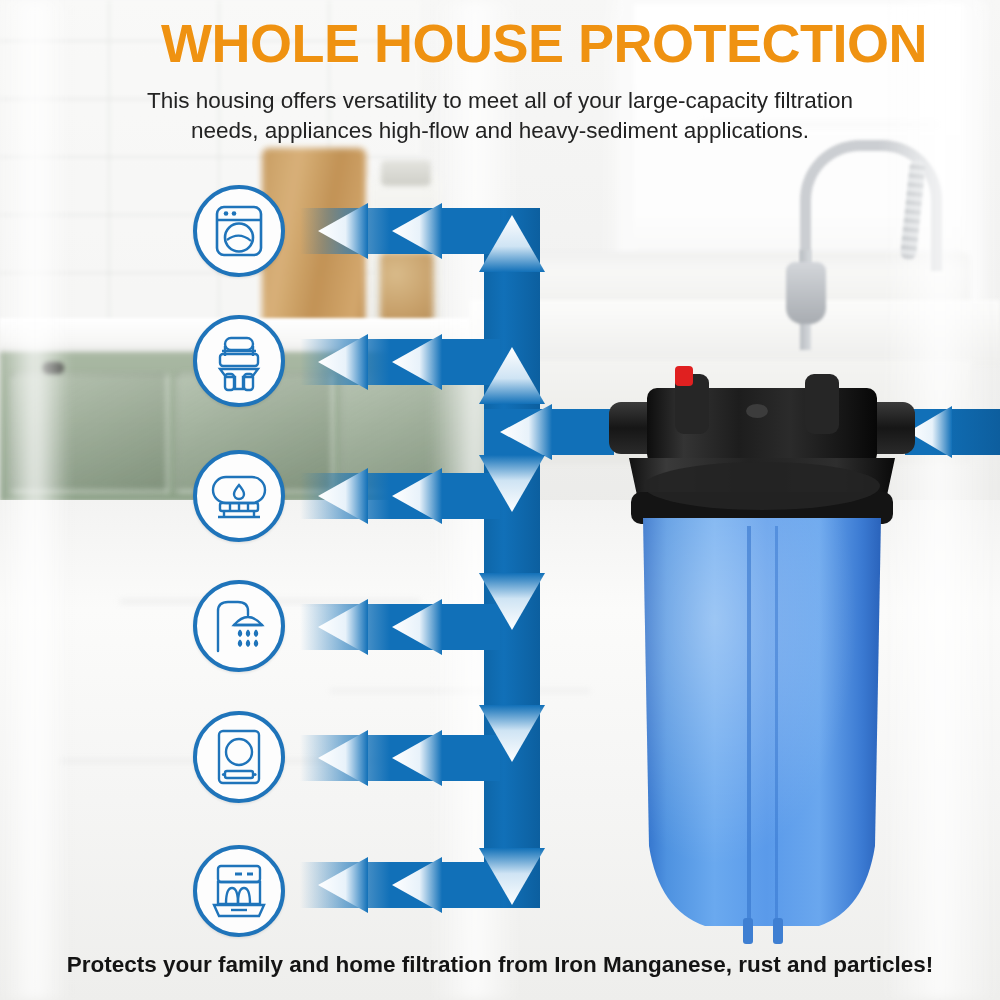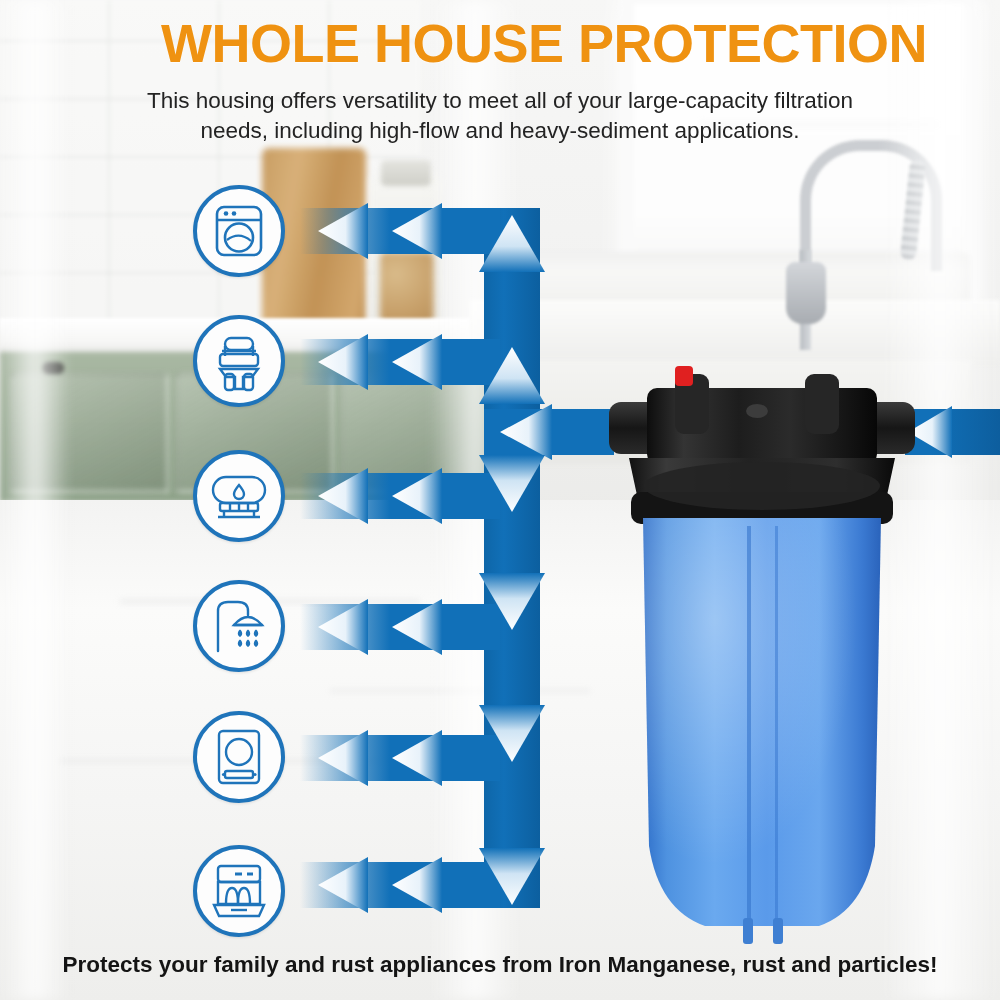--- a/index.html
+++ b/index.html
@@ -132,21 +132,21 @@
     <div class="floor"></div>
     <div class="floor-vein" style="left:120px;top:600px;width:300px;height:3px;"></div>
     <div class="floor-vein" style="left:60px;top:760px;width:420px;height:2px;"></div>
     <div class="floor-vein" style="left:330px;top:690px;width:260px;height:2px;"></div>
     <div class="sheer" style="left:430px;width:90px;"></div>
     <div class="sheer" style="left:880px;width:120px;"></div>
     <div class="sheer" style="left:0px;width:70px;"></div>
   </div>
 
   <div class="title">WHOLE HOUSE PROTECTION</div>
-  <div class="subtitle">This housing offers versatility to meet all of your large-capacity filtration needs, including high-flow and heavy-sediment applications.</div>
+  <div class="subtitle">This housing offers versatility to meet all of your large-capacity filtration needs, appliances high-flow and heavy-sediment applications.</div>
 
   <svg class="flow" width="1000" height="1000" viewBox="0 0 1000 1000">
     <defs>
 
       <linearGradient id="branchFade" x1="0" y1="0" x2="1" y2="0">
         <stop offset="0" stop-color="#1170b8" stop-opacity="0"></stop>
         <stop offset="0.22" stop-color="#1170b8" stop-opacity="0.55"></stop>
         <stop offset="0.45" stop-color="#1170b8" stop-opacity="1"></stop>
         <stop offset="1" stop-color="#1170b8" stop-opacity="1"></stop>
       </linearGradient>
@@ -390,15 +390,15 @@
           <path d="M10,22 h42 v22 h-42 z"></path>
           <path d="M18,44 q0,-16 6,-16 q6,0 6,16"></path>
           <path d="M30,44 q0,-16 6,-16 q6,0 6,16"></path>
           <path d="M6,45 h50 l-5,11 h-40 z"></path>
           <line x1="23" y1="50" x2="39" y2="50"></line>
         </g>
       </svg>
     </div>
   </div>
 
-  <div class="footer">Protects your family and rust appliances from Iron Manganese, rust and particles!</div>
+  <div class="footer">Protects your family and home filtration from Iron Manganese, rust and particles!</div>
 
 </div>
 
 </body></html>

